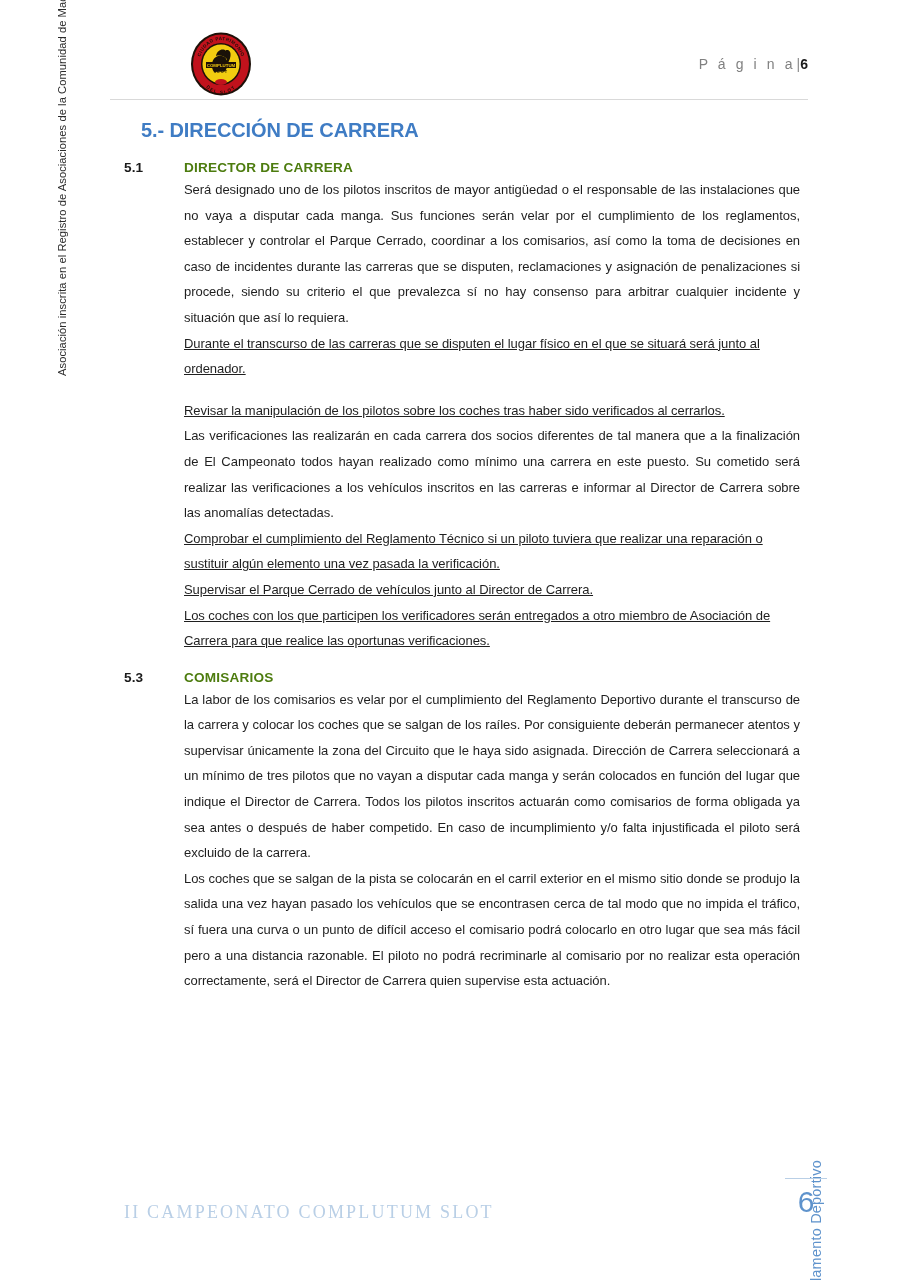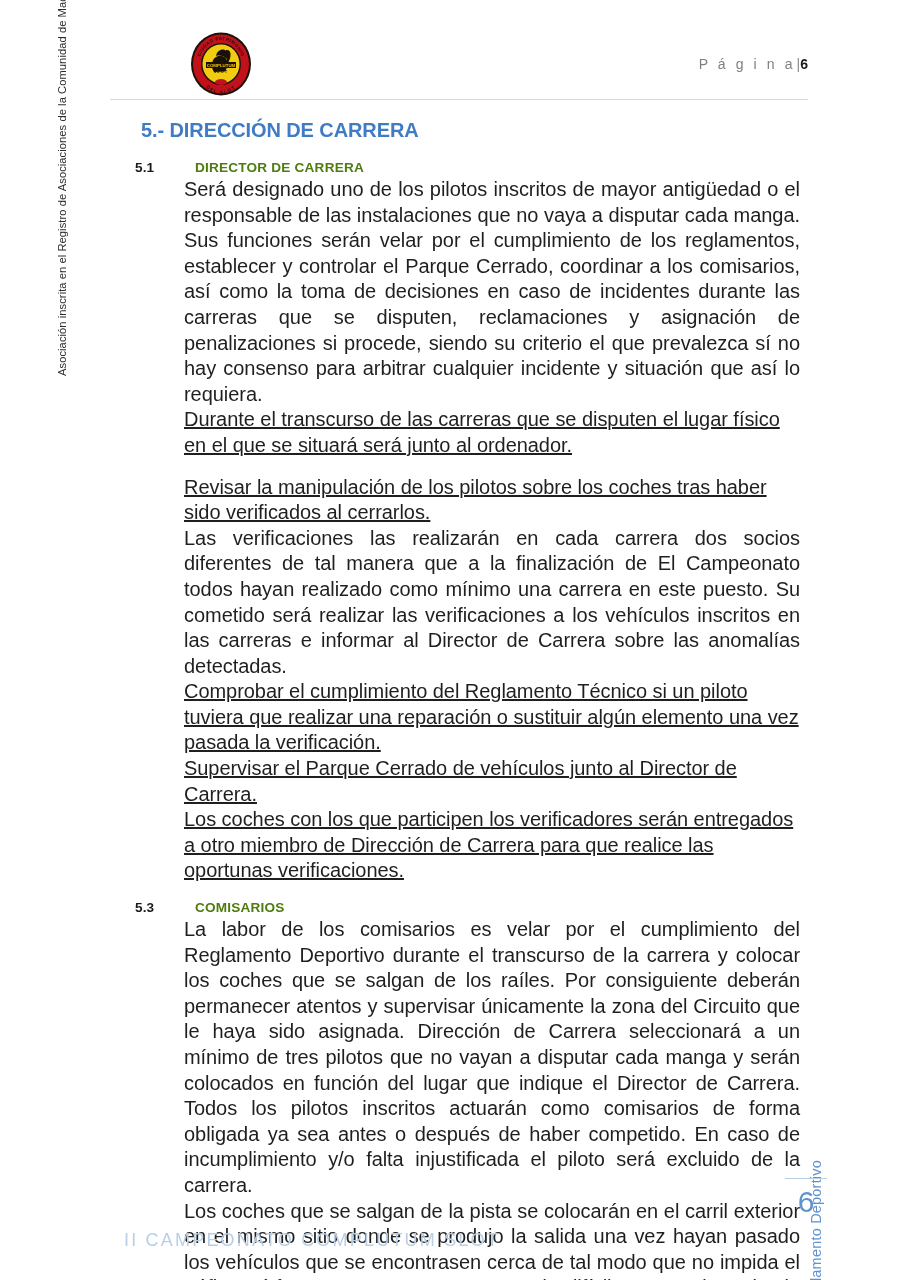--- a/index.html
+++ b/index.html
@@ -138,21 +138,20 @@
   }
 
   .subsection {
     margin-bottom: 16px;
     position: relative;
   }
   .sub-head {
     display: flex;
     align-items: flex-start;
     margin-bottom: 2px;
-    margin-left: 11px;
   }
   .sub-num {
     width: 60px;
     flex: 0 0 60px;
     font-size: 13.6px;
     font-weight: bold;
     color: #1a1a1a;
     letter-spacing: 0.1px;
   }
   .sub-title {
@@ -161,41 +160,40 @@
     color: #4d7c0f;
     text-underline-offset: 2px;
     letter-spacing: 0.2px;
   }
 
   .body-block {
     margin-left: 60px;
   }
   p.para {
     margin: 0;
-    font-size: 20px;
+    font-size: 13px;
     line-height: 25.6px;
     color: #1f1f1f;
     text-align: justify;
     text-justify: inter-word;
     letter-spacing: -0.05px;
   }
   p.para.nojust { text-align: left; text-decoration: underline; }
 
   
   .footer-text {
     position: absolute;
     left: 124px;
     top: 1202px;
     font-size: 18px;
     color: #b9cfe6;
     letter-spacing: 2.2px;
-    font-family: Liberation Sans, sans-serif;
+    font-family: Liberation Serif, serif;
     font-stretch: normal;
     white-space: nowrap;
-    margin-top: 28px;
   }
 </style>
 </head>
 <body>
 
 <div class="page">
 
   <div class="header">
 
     <div class="logo">
@@ -254,21 +252,21 @@
         <p class="para nojust">Durante el transcurso de las carreras que se disputen el lugar físico en el que se situará será junto al ordenador.</p>
       </div>
     </div>
 
     <div class="subsection">
       <div class="body-block">
         <p class="para nojust">Revisar la manipulación de los pilotos sobre los coches tras haber sido verificados al cerrarlos.</p>
         <p class="para">Las verificaciones las realizarán en cada carrera dos socios diferentes de tal manera que a la finalización de El Campeonato todos hayan realizado como mínimo una carrera en este puesto. Su cometido será realizar las verificaciones a los vehículos inscritos en las carreras e informar al Director de Carrera sobre las anomalías detectadas.</p>
         <p class="para nojust">Comprobar el cumplimiento del Reglamento Técnico si un piloto tuviera que realizar una reparación o sustituir algún elemento una vez pasada la verificación.</p>
         <p class="para nojust">Supervisar el Parque Cerrado de vehículos junto al Director de Carrera.</p>
-        <p class="para nojust">Los coches con los que participen los verificadores serán entregados a otro miembro de Dirección de Carrera para que realice las oportunas verificaciones.</p>
+        <p class="para nojust">Los coches con los que participen los verificadores serán entregados a otro miembro de Asociación de Carrera para que realice las oportunas verificaciones.</p>
       </div>
     </div>
 
     <div class="subsection">
       <div class="sub-head">
         <span class="sub-num">5.3</span>
         <span class="sub-title">COMISARIOS</span>
       </div>
       <div class="body-block">
         <p class="para">La labor de los comisarios es velar por el cumplimiento del Reglamento Deportivo durante el transcurso de la carrera y colocar los coches que se salgan de los raíles. Por consiguiente deberán permanecer atentos y supervisar únicamente la zona del Circuito que le haya sido asignada. Dirección de Carrera seleccionará a un mínimo de tres pilotos que no vayan a disputar cada manga y serán colocados en función del lugar que indique el Director de Carrera. Todos los pilotos inscritos actuarán como comisarios de forma obligada ya sea antes o después de haber competido. En caso de incumplimiento y/o falta injustificada el piloto será excluido de la carrera.</p>

